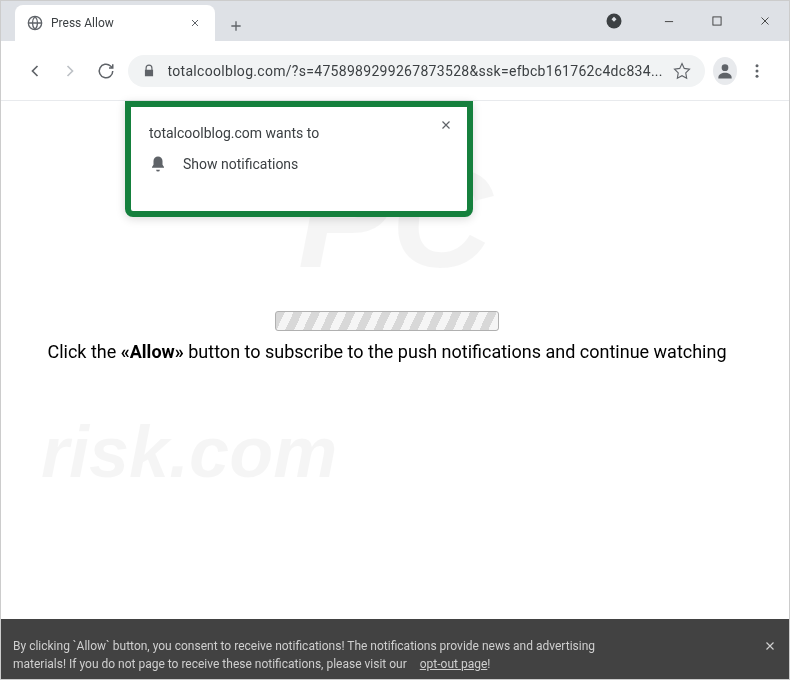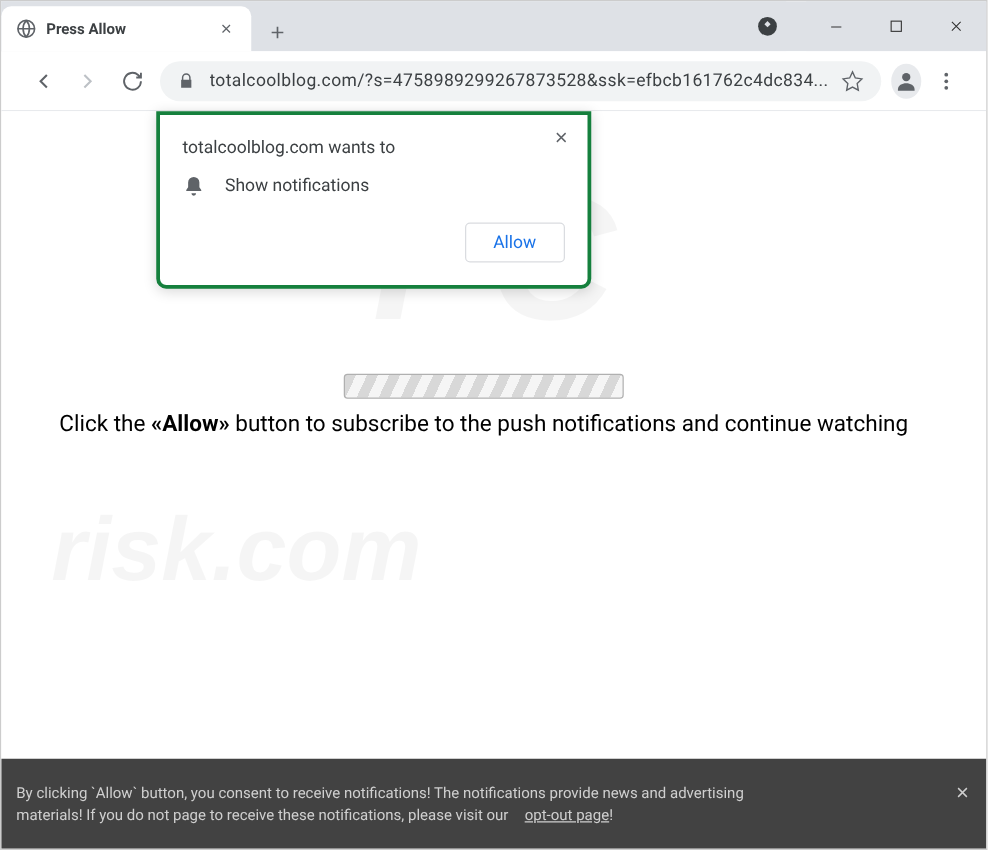--- a/index.html
+++ b/index.html
@@ -1,43 +1,43 @@
 <!DOCTYPE html>
 <html><head>
   <meta charset="utf-8">
   <style>
     * { margin: 0; padding: 0; box-sizing: border-box; font-family: -apple-system, BlinkMacSystemFont, "Segoe UI", Roboto, Arial, sans-serif; }
     body { width: 790px; height: 680px; background: #fff; position: relative; overflow: hidden; border: 1px solid #ccc; }
     .titlebar-btn { width: 50px; height: 100%; display: flex; align-items: center; justify-content: center; color: #333; }
     .titlebar-btn svg { width: 14px; height: 14px; }
     
-    .tabbar { height: 40px; background: #dee1e6; display: flex; align-items: flex-end; position: absolute; top: 0; left: 0; right: 160px; font-weight: bold; }
+    .tabbar { height: 40px; background: #dee1e6; display: flex; align-items: flex-end; position: absolute; top: 0; left: 14px; right: 160px; }
     .tab { background: #fff; height: 36px; border-radius: 8px 8px 0 0; display: flex; align-items: center; padding: 0 12px; gap: 8px; min-width: 200px; position: relative; margin-top: 4px; }
     .tab-favicon { width: 16px; height: 16px; display: flex; align-items: center; justify-content: center; }
     .tab-title { font-size: 12px; color: #3c4043; flex: 1; }
     .tab-close { width: 16px; height: 16px; display: flex; align-items: center; justify-content: center; color: #5f6368; }
     .newtab { width: 30px; height: 30px; display: flex; align-items: center; justify-content: center; color: #5f6368; margin-left: 6px; margin-top: 6px; }
     
     .window-controls { position: absolute; top: 0; right: 0; height: 40px; display: flex; background: #dee1e6; }
     .window-controls .titlebar-btn { width: 48px; }
     .shield { position: absolute; top: 10px; right: 165px; width: 20px; height: 20px; }
     
-    .toolbar { height: 48px; background: #fff; display: flex; align-items: center; padding: 0 20px; gap: 8px; border-bottom: 1px solid #e8eaed; position: relative; }
+    .toolbar { height: 60px; background: #fff; display: flex; align-items: center; padding: 0 20px; gap: 8px; border-bottom: 1px solid #e8eaed; position: relative; }
     .nav-btn { width: 32px; height: 32px; display: flex; align-items: center; justify-content: center; color: #5f6368; border-radius: 50%; }
     .nav-btn.disabled { color: #bdc1c6; }
     .addressbar { flex: 1; height: 32px; background: #f1f3f4; border-radius: 16px; display: flex; align-items: center; padding: 0 14px; gap: 10px; }
     .lock { width: 16px; height: 16px; color: #5f6368; display: flex; align-items: center; }
     .url { font-size: 14px; color: #3c4043; flex: 1; overflow: hidden; text-overflow: ellipsis; white-space: nowrap; letter-spacing: 0.3px; }
     .star { color: #5f6368; width: 18px; height: 18px; }
     .avatar { width: 28px; height: 28px; border-radius: 50%; background: #e8eaed; display: flex; align-items: center; justify-content: center; color: #5f6368; }
     .menu-dots { width: 28px; height: 28px; display: flex; align-items: center; justify-content: center; color: #5f6368; }
     
     .page { position: relative; height: calc(100% - 88px); background: #fff; }
     
-    .perm-dialog { position: absolute; top: 0; left: 124px; width: 348px; background: #fff; border: 3px solid #15803d; border-radius: 0 0 8px 8px; box-shadow: 0 2px 10px rgba(0,0,0,0.15); padding: 18px; z-index: 10; }
+    .perm-dialog { position: absolute; top: 0; left: 124px; width: 348px; background: #fff; border: 6px solid #15803d; border-radius: 0 0 8px 8px; box-shadow: 0 2px 10px rgba(0,0,0,0.15); padding: 18px; z-index: 10; }
     .perm-close { position: absolute; top: 10px; right: 12px; color: #5f6368; width: 16px; height: 16px; }
     .perm-title { font-size: 14px; color: #3c4043; margin-bottom: 14px; }
     .perm-row { display: flex; align-items: center; gap: 16px; margin-bottom: 20px; }
     .perm-bell { color: #5f6368; width: 18px; height: 18px; }
     .perm-label { font-size: 14px; color: #3c4043; }
     .perm-buttons { display: flex; justify-content: flex-end; gap: 10px; }
     .perm-btn { padding: 7px 22px; border: 1px solid #dadce0; border-radius: 4px; background: #fff; color: #1a73e8; font-size: 14px; }
     
     .content { position: absolute; top: 210px; left: 0; right: 16px; text-align: center; }
     .progress { width: 224px; height: 20px; margin: 0 auto 10px; border: 1px solid #b0b0b0; border-radius: 3px; background: repeating-linear-gradient(115deg, #d8d8d8 0px, #d8d8d8 8px, #f5f5f5 8px, #f5f5f5 16px); }
@@ -161,21 +161,20 @@
     <div class="perm-title">totalcoolblog.com wants to</div>
     <div class="perm-row">
       <span class="perm-bell">
         <svg viewBox="0 0 24 24" width="18" fill="#5f6368">
             <path d="M12 2a6 6 0 00-6 6v5l-2 3v1h16v-1l-2-3V8a6 6 0 00-6-6zm0 20a2.5 2.5 0 002.5-2.5h-5A2.5 2.5 0 0012 22z"></path>
           </svg>
       </span>
       <span class="perm-label">Show notifications</span>
     </div>
     <div class="perm-buttons">
-      <button class="perm-btn">Allow</button>
     </div>
   </div>
 
   <div class="content">
     <div class="progress"></div>
     <div class="message">
       <span>Click the </span><span class="bold">«Allow»</span><span> button to subscribe to the push notifications and continue watching</span>
     </div>
   </div>
 

